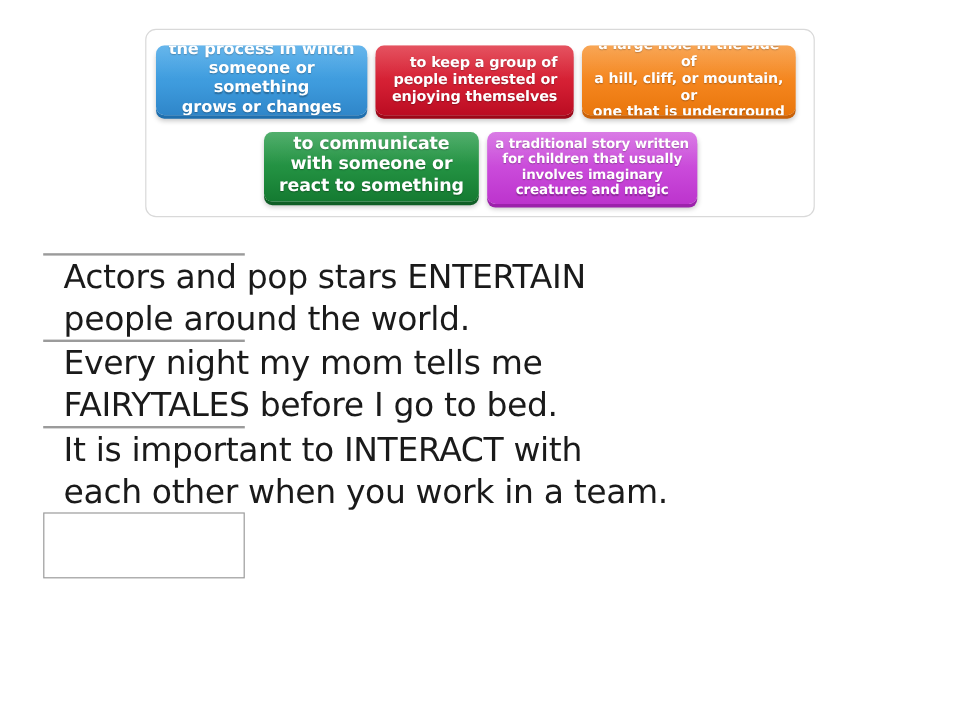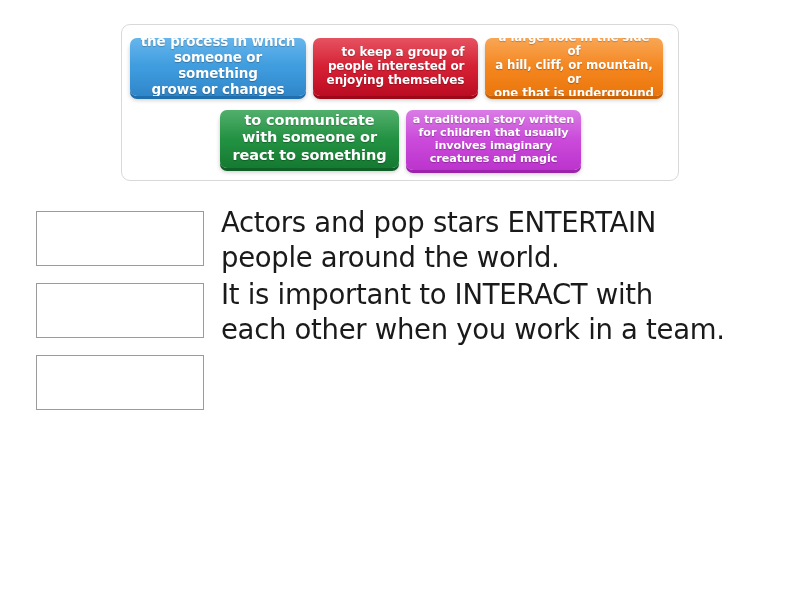--- a/index.html
+++ b/index.html
@@ -92,20 +92,21 @@
   #answer-list {
     position: absolute;
     left: 36px;
     top: 204px;
     width: 740px;
   }
   .answer-row {
     display: flex;
     align-items: flex-start;
     height: 72px;
+    flex-direction: column;
   }
   .drop-box {
     width: 168px;
     min-width: 168px;
     height: 55px;
     border: 1px solid #9b9b9b;
     background: #ffffff;
     box-sizing: border-box;
     margin-top: 7px;
   }
@@ -160,20 +161,25 @@
 </div>
 
 <div id="answer-list">
 
   <div class="answer-row">
     <div class="drop-box"></div>
     <div class="sentence">Actors and pop stars ENTERTAIN
 people around the world.</div>
   </div>
 
+  <div class="answer-row">
+    <div class="drop-box"></div>
+    <div class="sentence">Every night my mom tells me
+FAIRYTALES before I go to bed.</div>
+  </div>
 
 
   <div class="answer-row">
     <div class="drop-box"></div>
     <div class="sentence">It is important to INTERACT with
 each other when you work in a team.</div>
   </div>
 
   <div class="answer-row">
     <div class="drop-box"></div>

